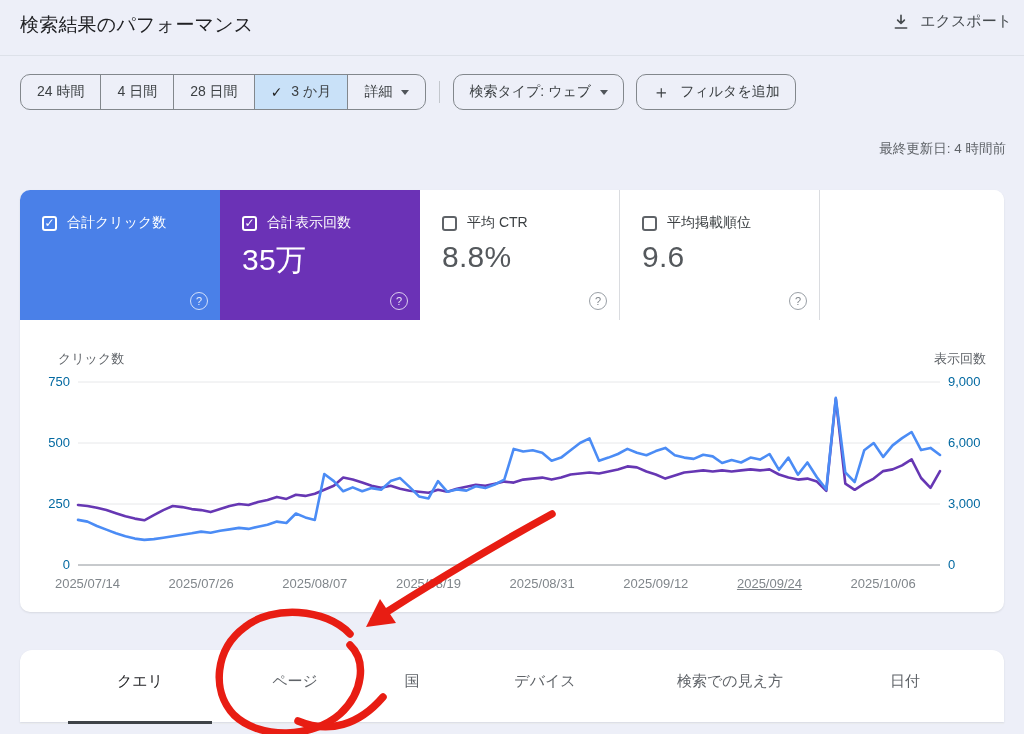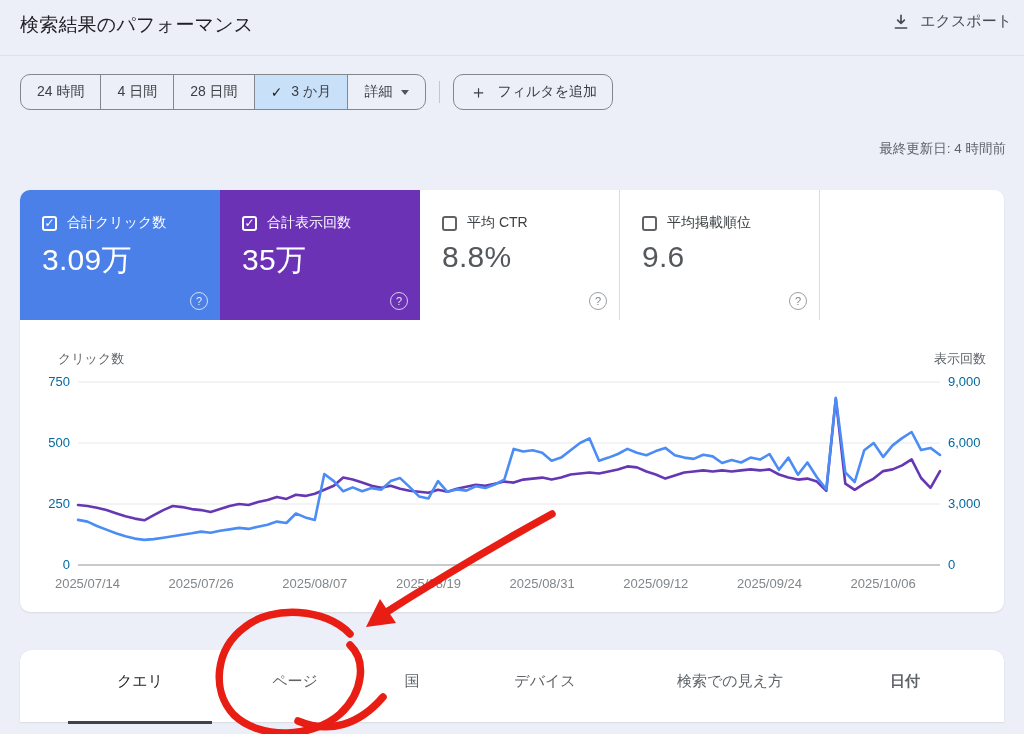--- a/index.html
+++ b/index.html
@@ -67,21 +67,21 @@
   
   .tabpanel{position:absolute;left:20px;top:650px;width:984px;height:72px;background:#fff;
     border-radius:12px 12px 0 0;box-shadow:0 1px 2px rgba(60,64,67,.12);}
   .tab{position:absolute;top:22px;transform:translateX(-50%);font-size:15px;color:#5f6368;cursor:pointer;white-space:nowrap;}
   .tab.active{color:#202124;}
   .tab:nth-child(1){left:120px;}
   .tab:nth-child(2){left:275px;}
   .tab:nth-child(3){left:392px;}
   .tab:nth-child(4){left:525px;}
   .tab:nth-child(5){left:710px;text-align:right;}
-  .tab:nth-child(6){left:885px;font-weight:bold;}
+  .tab:nth-child(6){left:885px;}
   .tab-divider{position:absolute;left:0;top:73px;width:984px;height:1px;background:#e9ebee;}
   .tab-underline{position:absolute;left:48px;top:71px;width:144px;height:3px;background:#3f4347;}
 
   
   #annotation{position:absolute;left:0;top:0;z-index:40;pointer-events:none;}
   #annotation path{stroke:#e81d13;stroke-width:7.5;fill:none;stroke-linecap:round;}
   #annotation polygon{fill:#e81d13;}
 </style>
 </head>
 <body>
@@ -113,34 +113,37 @@
       <span class="check">✓</span>
       <span>3 か月</span>
     </div>
     <div class="chip">
       <span>詳細</span>
       <span class="caret"></span>
     </div>
   </div>
   <div class="v-sep"></div>
   <div class="pill">
+    <span>検索タイプ: ウェブ</span>
+    <span class="caret"></span>
+  </div>
+  <div class="pill">
     <span class="plus">＋</span>
     <span>フィルタを追加</span>
   </div>
 </div>
 <div class="last-updated">最終更新日: 4 時間前</div>
 
 <div class="panel">
   <div class="cards">
     <div class="card blue">
       <div class="label-row">
         <span class="cbx on">✓</span>
         <span>合計クリック数</span>
       </div>
-      <div class="value">3.09万</div>
       <div class="help">?</div>
     </div>
     <div class="card purple">
       <div class="label-row">
         <span class="cbx on">✓</span>
         <span>合計表示回数</span>
       </div>
       <div class="value">35万</div>
       <div class="help">?</div>
     </div>
@@ -182,21 +185,21 @@
         <div class="ytick l" style="top: 176px;">250</div>
         <div class="ytick r" style="top: 176px;">3,000</div>
         <div class="ytick l" style="top: 237px;">0</div>
         <div class="ytick r" style="top: 237px;">0</div>
         <div class="xtick" style="left: 67.4725px;">2025/07/14</div>
         <div class="xtick" style="left: 181.143px;">2025/07/26</div>
         <div class="xtick" style="left: 294.813px;">2025/08/07</div>
         <div class="xtick" style="left: 408.484px;">2025/08/19</div>
         <div class="xtick" style="left: 522.154px;">2025/08/31</div>
         <div class="xtick" style="left: 635.824px;">2025/09/12</div>
-        <div class="xtick" style="left: 749.495px;">2025/09/24</div>
+        <div class="xtick" style="left: 749.495px; text-decoration: underline;">2025/09/24</div>
         <div class="xtick" style="left: 863.165px;">2025/10/06</div>
       </div>
   </div>
 </div>
 
 <div class="tabpanel">
   <div class="tab active">クエリ</div>
   <div class="tab">ページ</div>
   <div class="tab">国</div>
   <div class="tab">デバイス</div>

